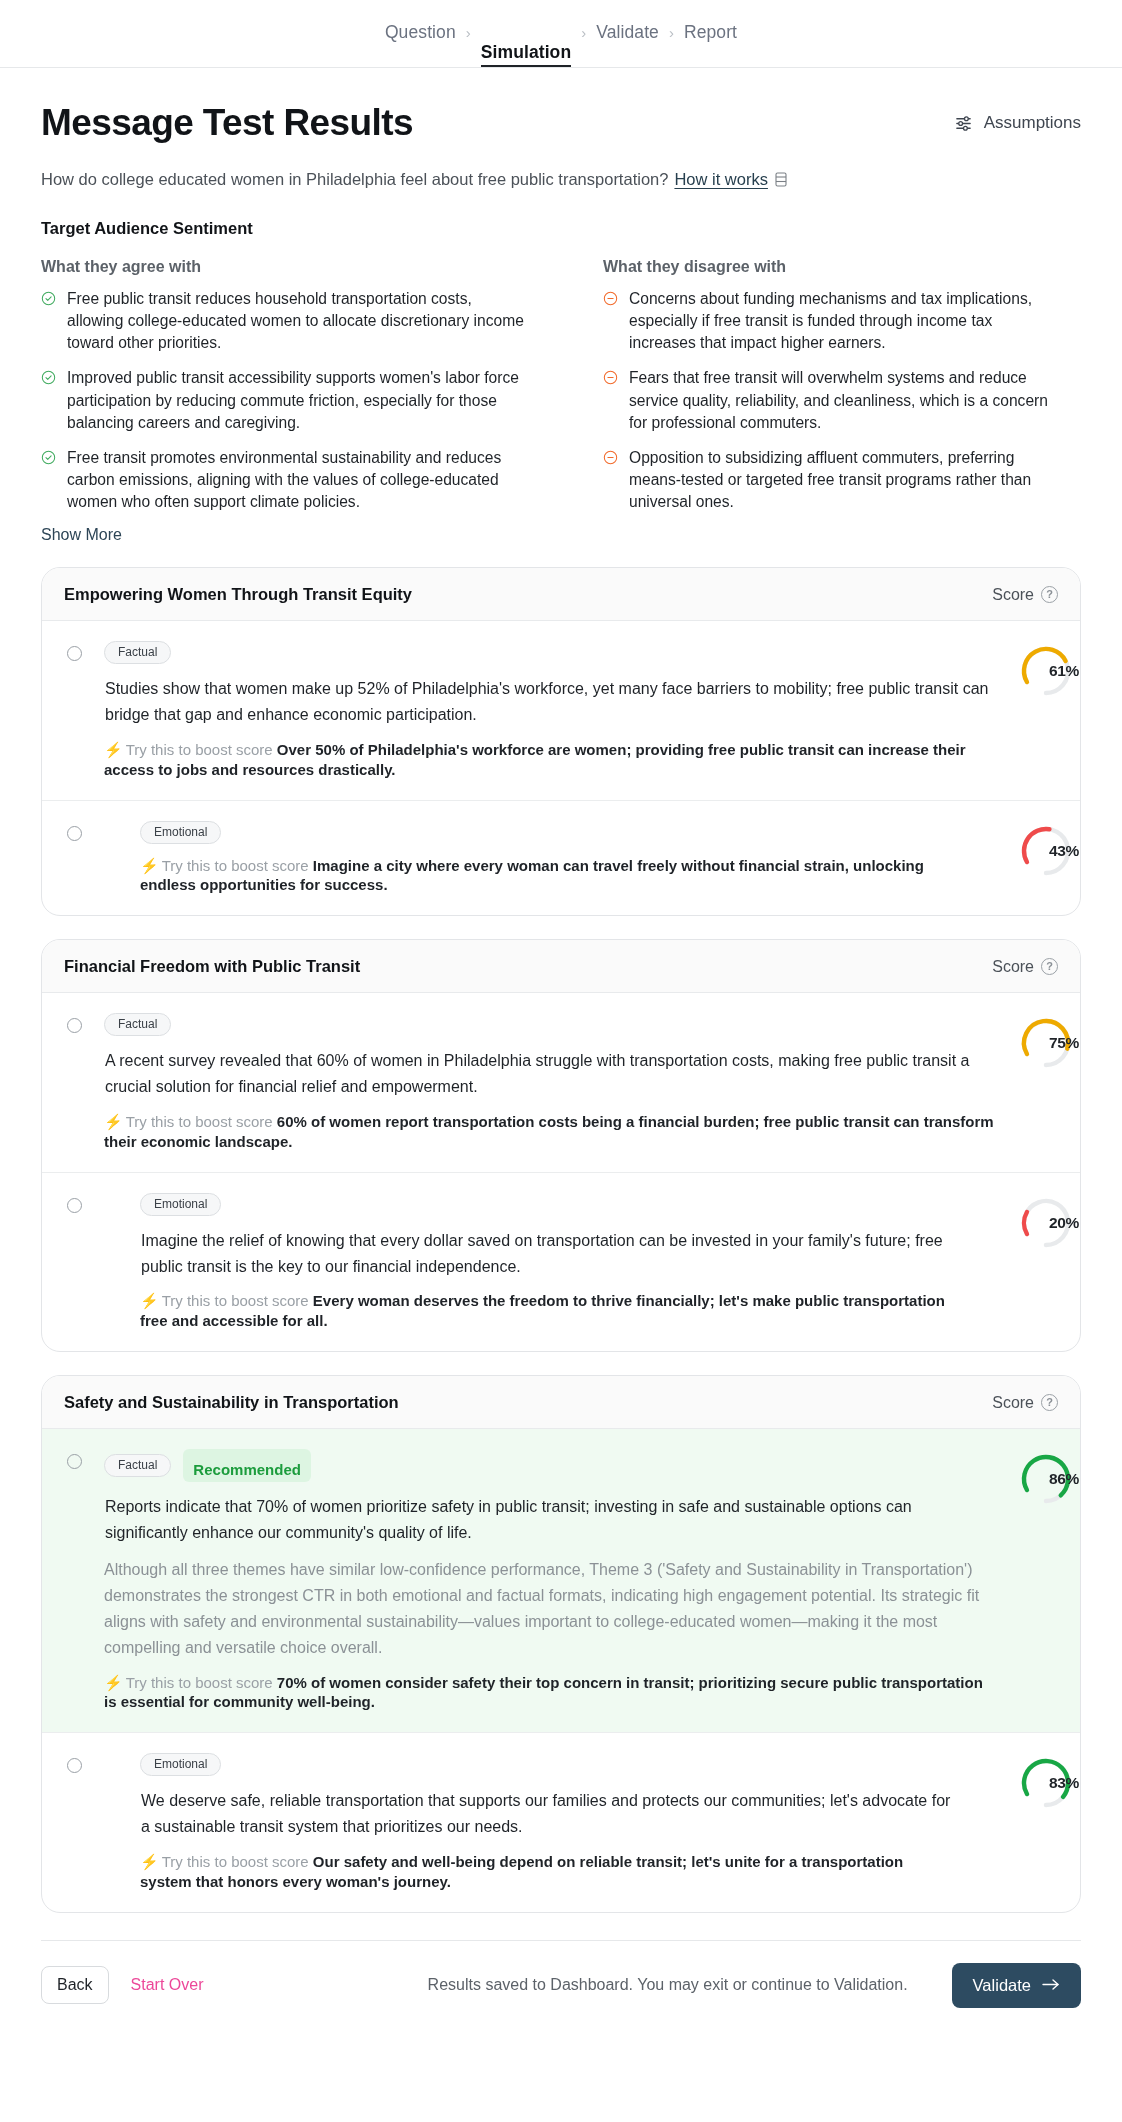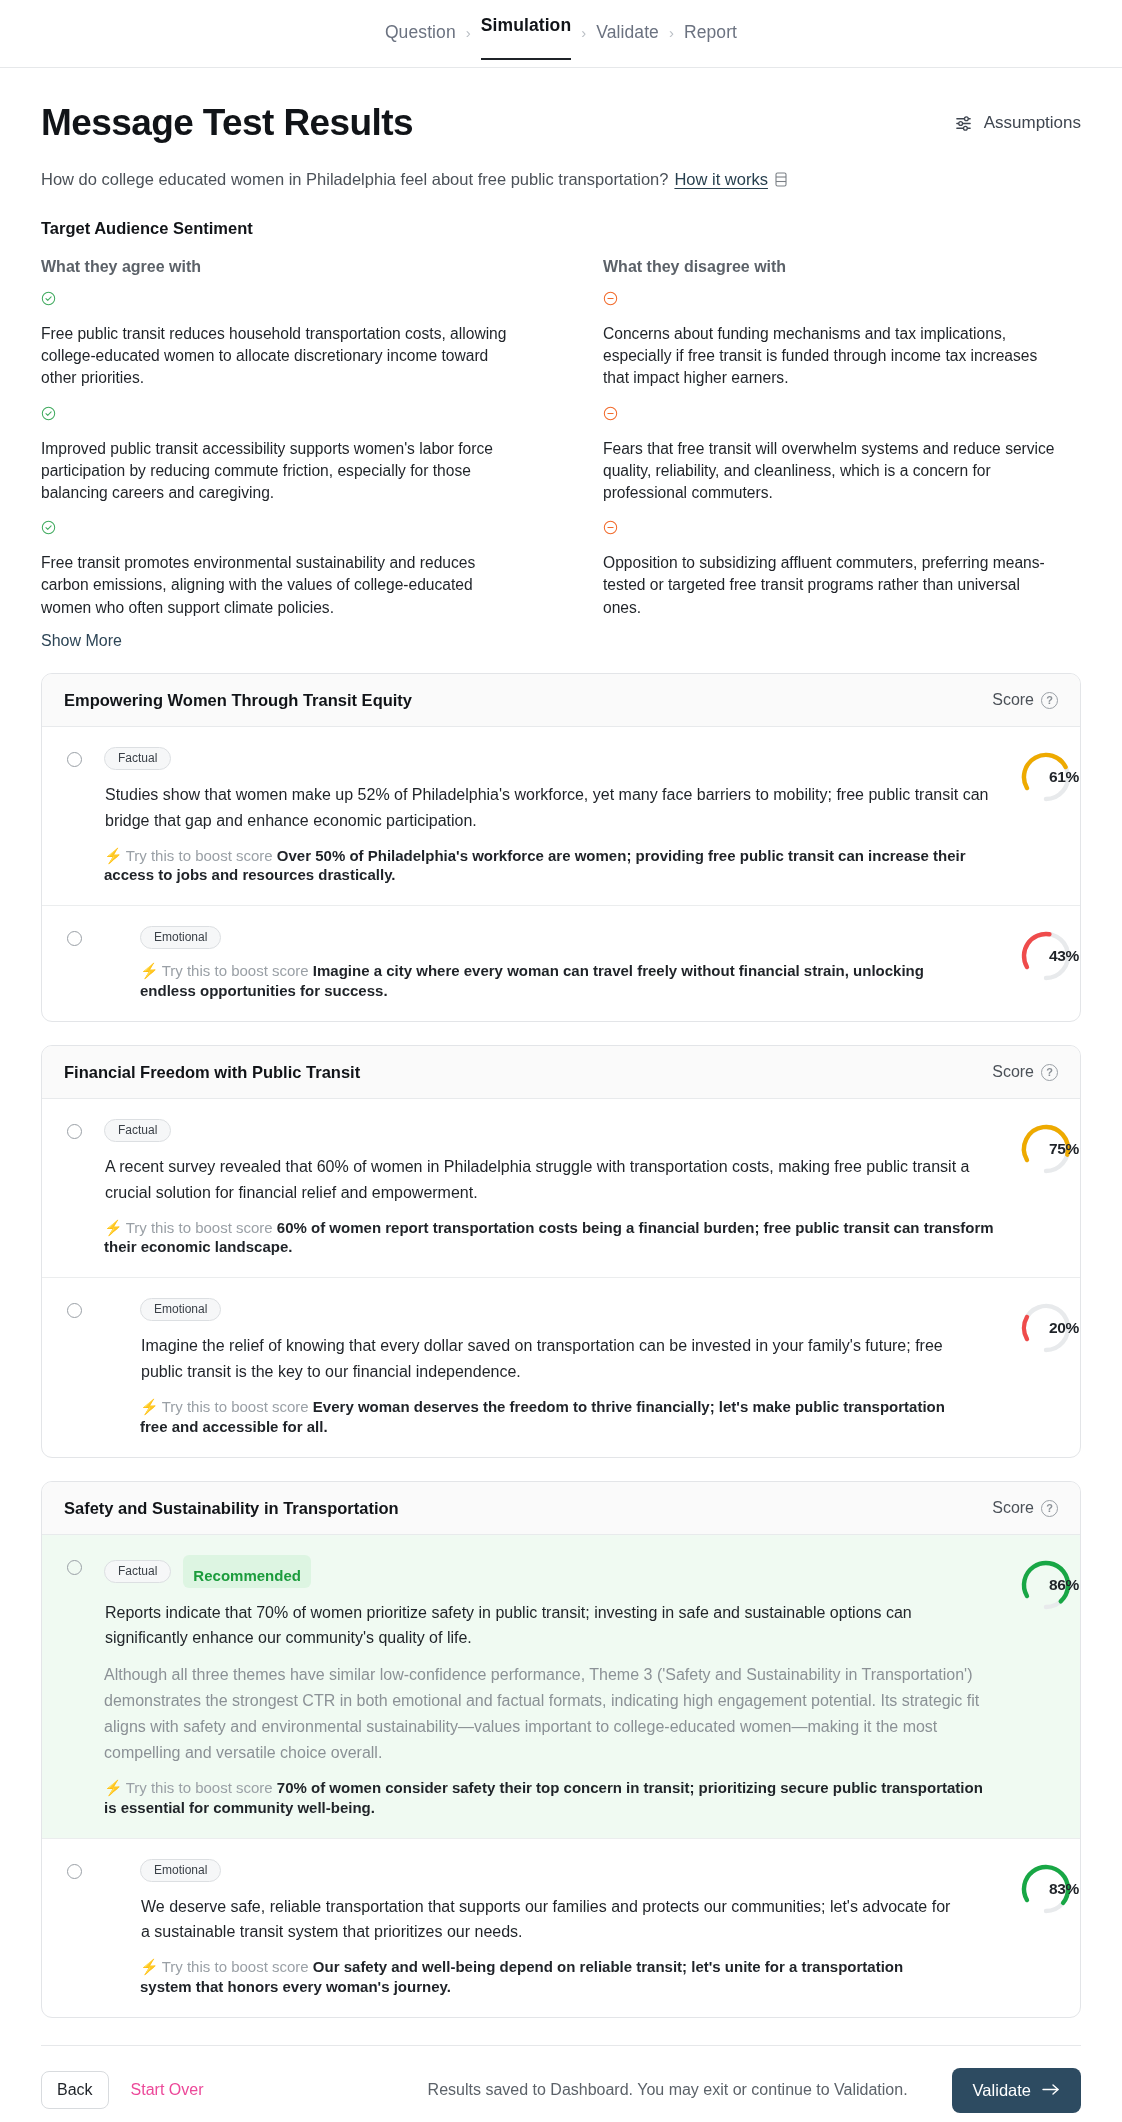--- a/index.html
+++ b/index.html
@@ -24,23 +24,23 @@
   .crumb {
     font-size: 17.5px;
     color: #6b7280;
     letter-spacing: .1px;
     padding-bottom: 3px;
   }
   .crumb.active {
     color: #111418;
     font-weight: 700;
     border-bottom: 2.5px solid #1f2328;
-    padding-bottom: 22px;
+    padding-bottom: 2px;
     position: relative;
-    top: 4px;
+    top: 21px;
   }
   .crumb-sep {
     font-size: 15px;
     color: #b9bec4;
     line-height: 1;
     padding-bottom: 2px;
   }
 
   
   .page { width: 1122px; padding: 0 41px; }
@@ -105,35 +105,34 @@
     color: #5c6269;
     margin-bottom: 12px;
   }
   .sent-item {
     display: flex;
     gap: 11px;
     margin-bottom: 13px;
     font-size: 15.6px;
     line-height: 1.42;
     color: #1f2328;
-    flex-direction: column;
   }
   .sent-item .ico { flex: 0 0 auto; margin-top: 2px; }
   .showmore {
     margin-top: 9px;
     font-size: 16px;
     color: #2d4556;
     cursor: pointer;
   }
 
   
   .card {
     margin-top: 23px;
     border: 1px solid #e3e5e8;
-    border-radius: 11px;
+    border-radius: 19px;
     background: #fff;
     overflow: hidden;
   }
   .card-head {
     background: #fafafa;
     border-bottom: 1px solid #e8eaec;
     padding: 17px 22px 16px 22px;
     display: flex;
     align-items: center;
     justify-content: space-between;

